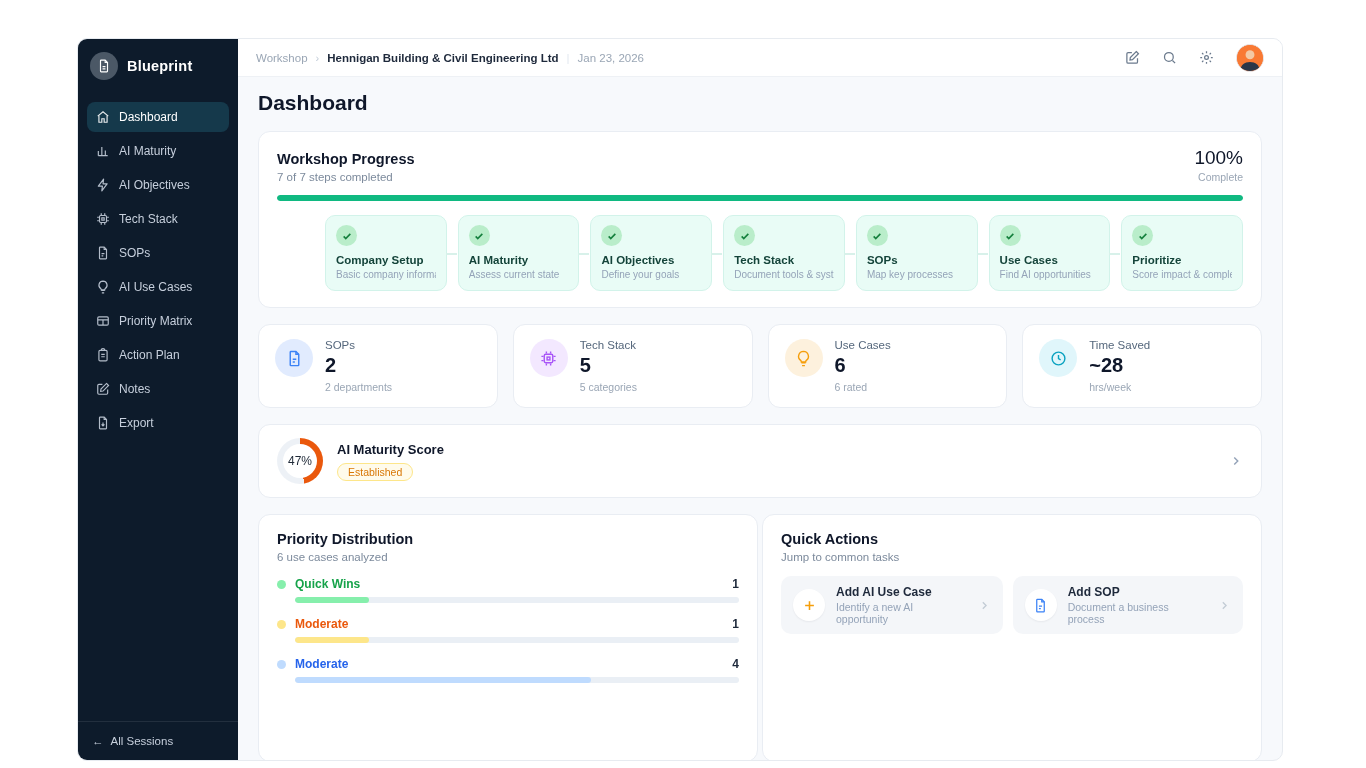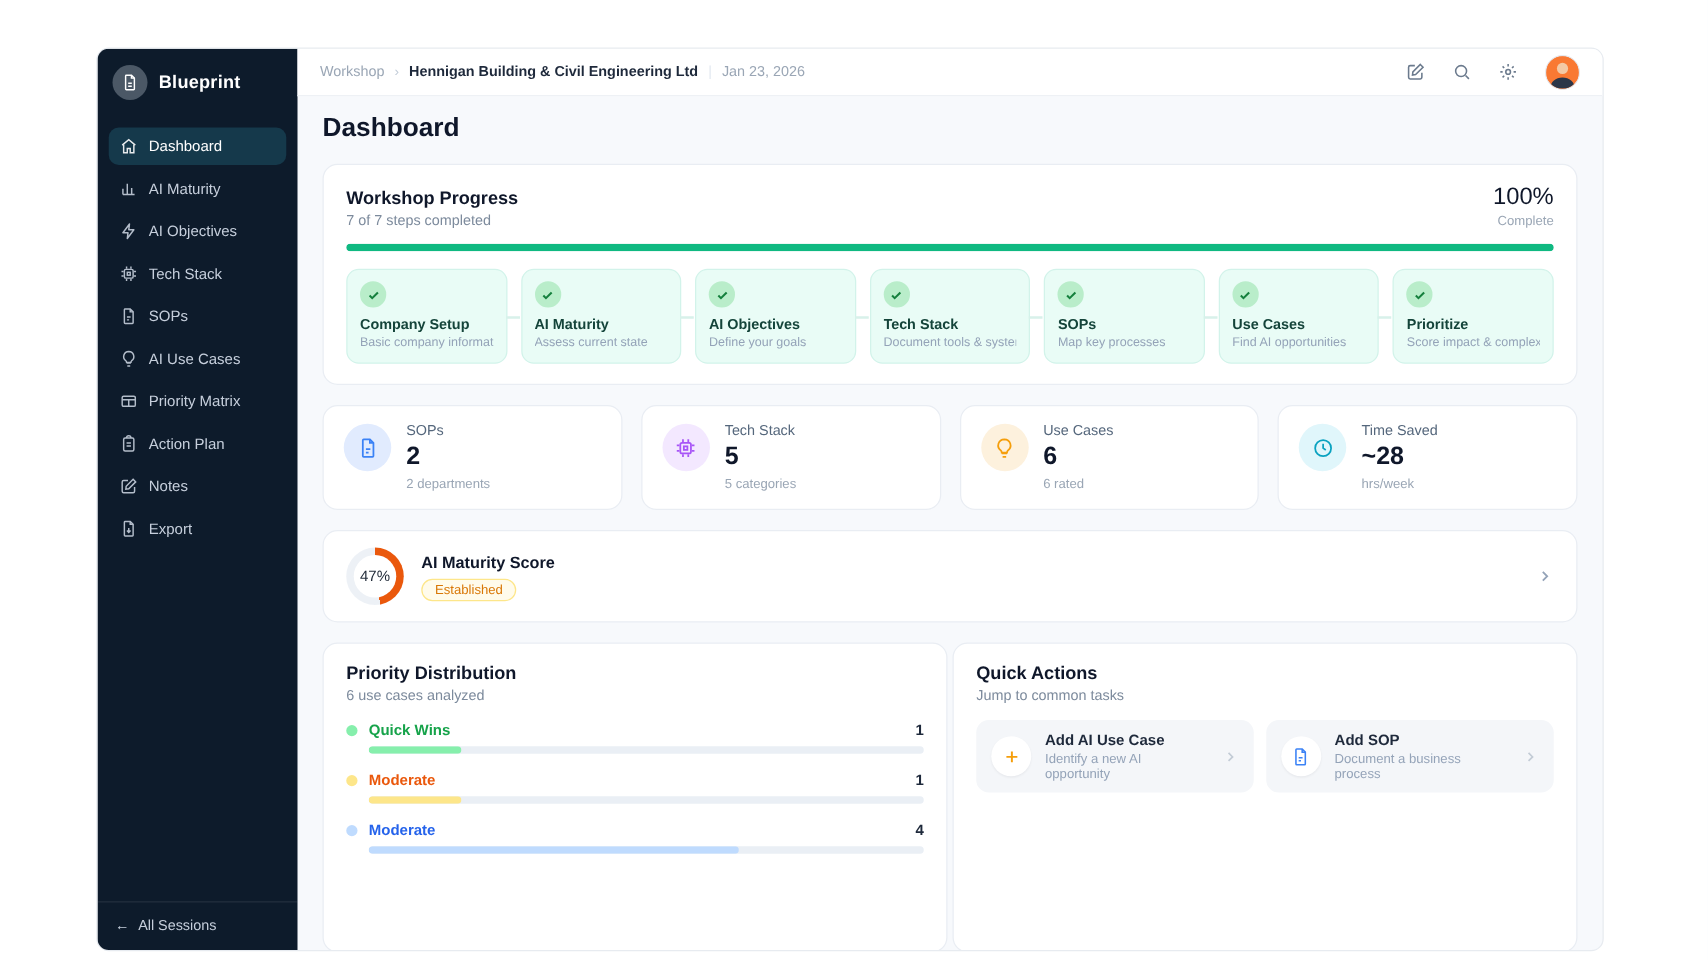--- a/index.html
+++ b/index.html
@@ -42,21 +42,21 @@
   
   .progress-card { margin-top:16px; padding:15px 18px 16px 18px; }
   .progress-head { display:flex; align-items:flex-end; }
   .ph-title { font-size:14.5px; font-weight:bold; color:#0f172a; }
   .ph-sub { font-size:11.5px; color:#7c8a9c; margin-top:4px; }
   .ph-right { margin-left:auto; text-align:right; }
   .ph-pct { font-size:19px; font-weight:normal; color:#0f172a; }
   .ph-pct-sub { font-size:10.5px; color:#9aa6b5; margin-top:2px; }
   .progress-track { margin-top:12px; height:6px; border-radius:99px; background:#eef2f7; overflow:hidden; }
   .progress-fill { height:100%; border-radius:99px; background:#10b981; }
-  .steps-row { display:flex; gap:11px; margin-top:14px; }
+  .steps-row { display:flex; gap:11px; margin-top:14px;margin-left:48px; }
   .step { flex:1; position:relative; background:#e9fcf6; border:1px solid #d2f3ea; border-radius:10px; padding:9px 10px 10px 10px; cursor:pointer; min-width:0; }
   .step:not(:last-child)::after { content:""; position:absolute; right:-11px; top:50%; width:11px; height:2px; background:#d8f1ea; }
   .step-check { width:21px; height:21px; border-radius:50%; background:#b9edca; color:#15803d; display:flex; align-items:center; justify-content:center; }
   .step-check svg { width:10px; height:10px; }
   .step-title { margin-top:8px; font-size:11.5px; font-weight:bold; color:#14443a; white-space:nowrap; overflow:hidden; }
   .step-sub { margin-top:3px; font-size:10px; color:#94a3b8; white-space:nowrap; overflow:hidden; }
 
   
   .stats-row { display:flex; gap:15px; margin-top:16px; }
   .stat-card { flex:1; padding:14px 16px; display:flex; gap:12px; align-items:flex-start; }

